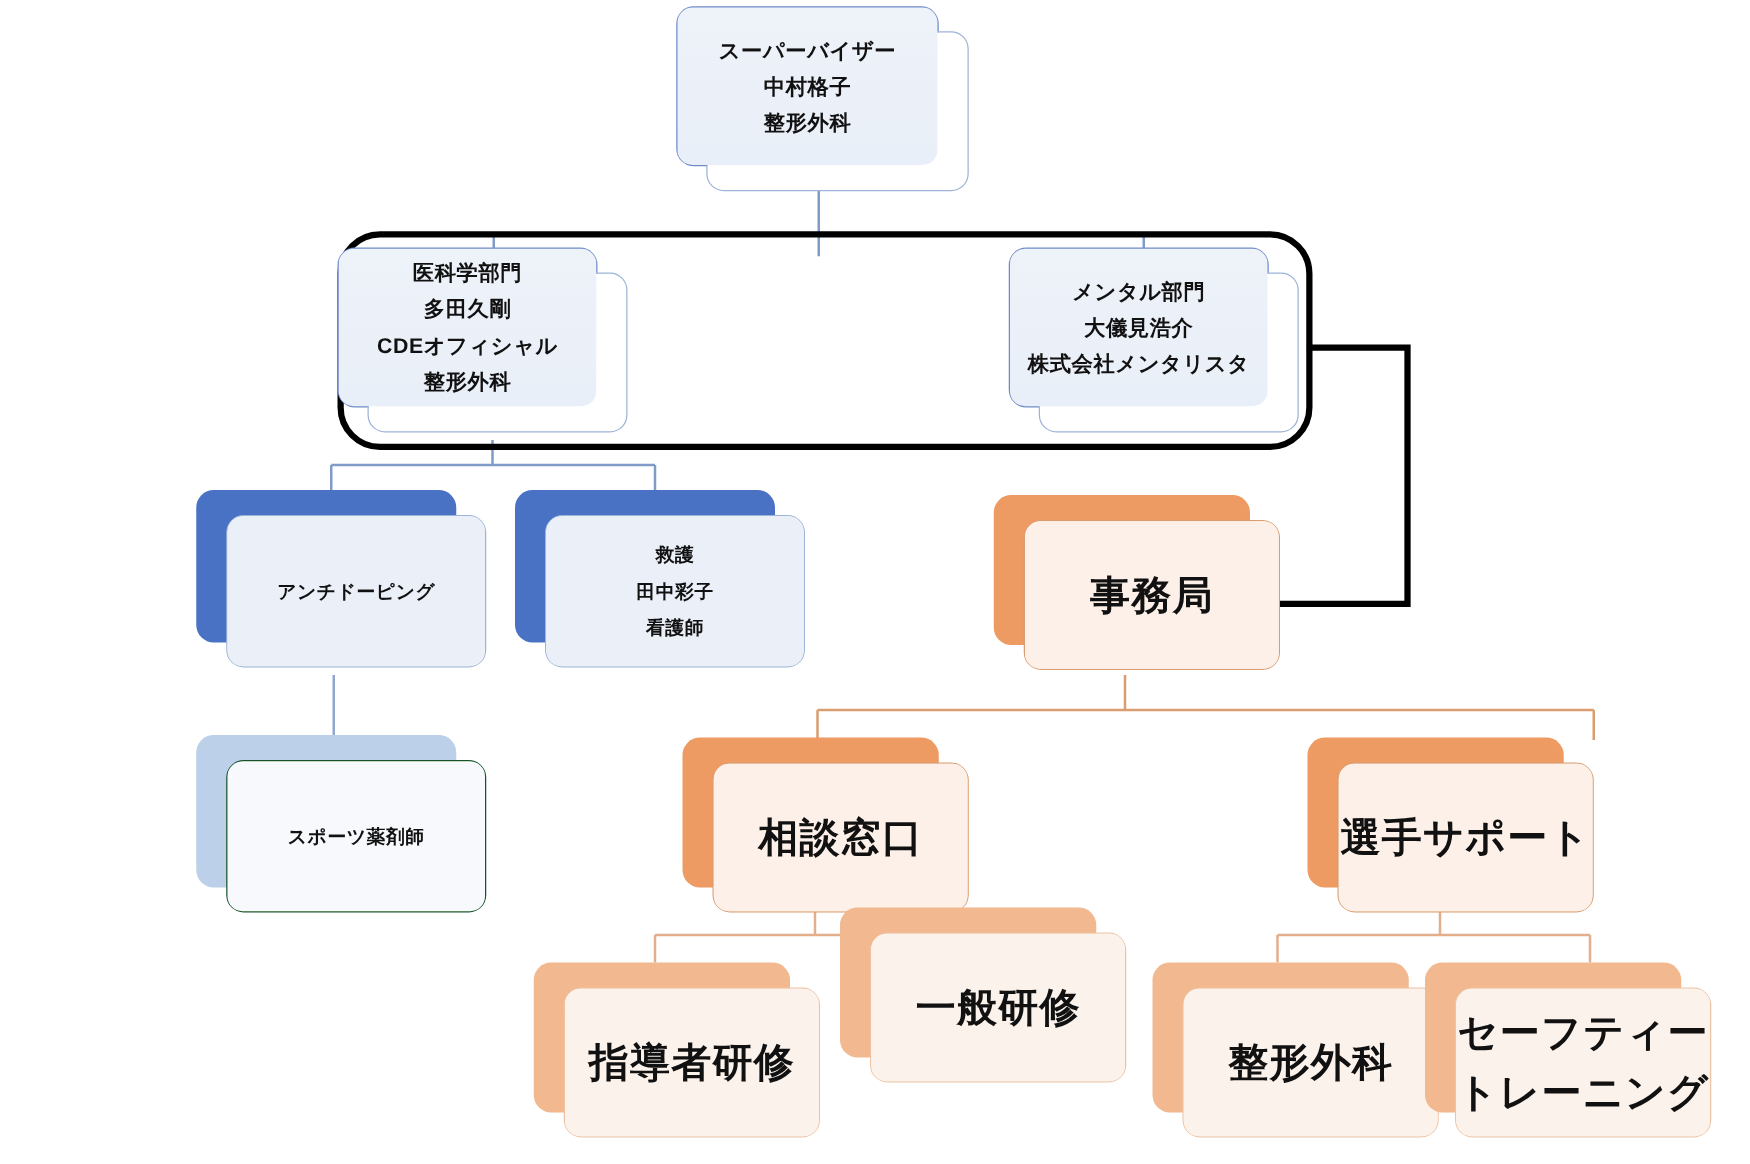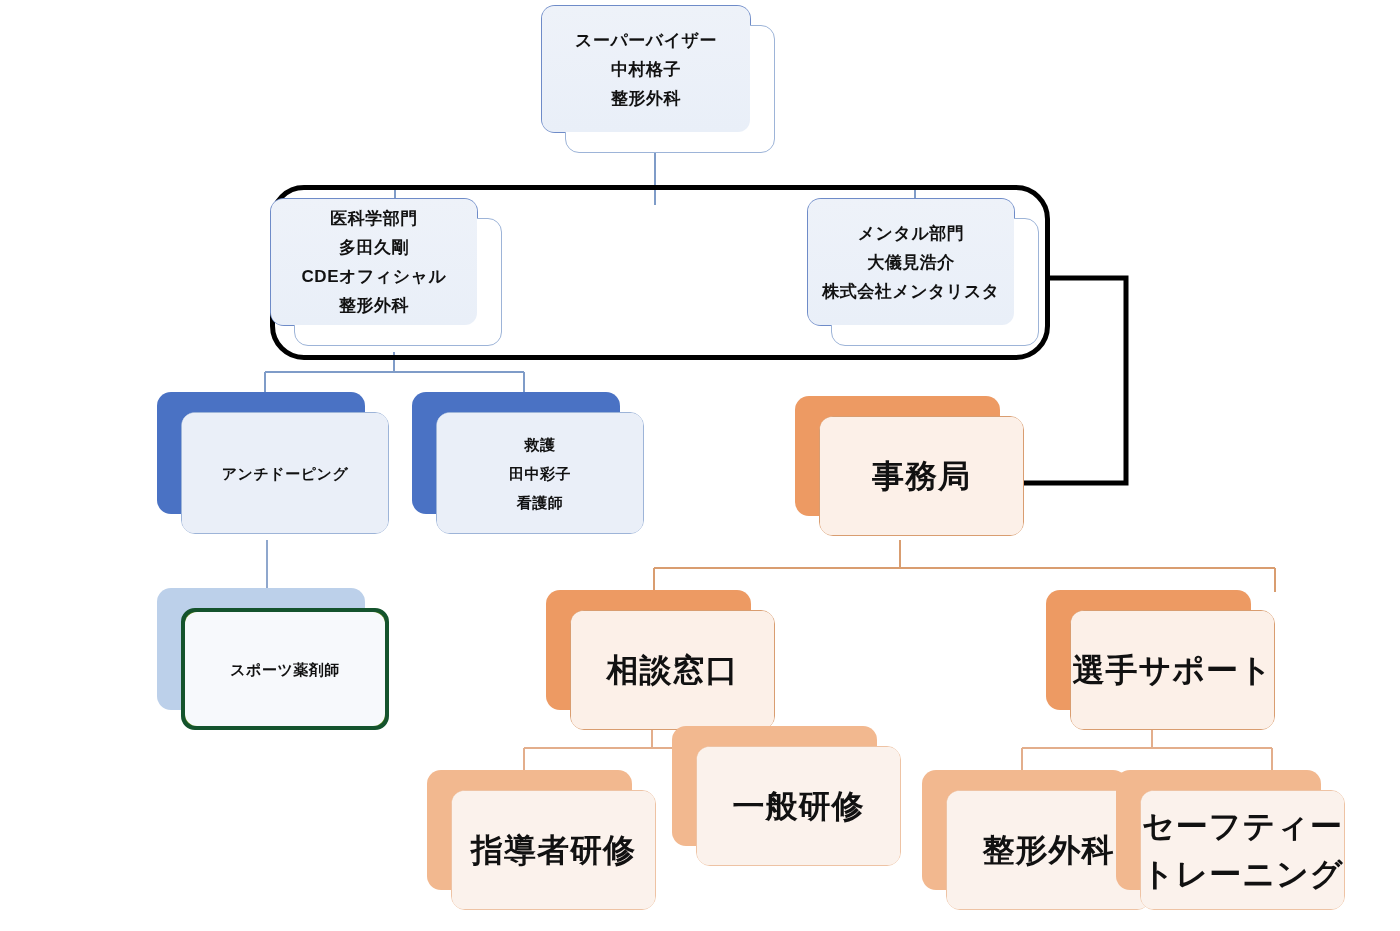--- a/index.html
+++ b/index.html
@@ -84,21 +84,21 @@
     top: -20px;
   }
 
   
   .blue-deep .shadow { background: #4a72c4; }
   .blue-deep .card { border: 1px solid #9db4d8; background: #ffffff; }
   .blue-deep .label-stack { background: #eaeff8; border-radius: 12px; }
 
   
   .blue-pale .shadow { background: #bcd0ea; }
-  .blue-pale .card { border: 4px solid #14532d; background: #4d7c0f; }
+  .blue-pale .card { border: 1px solid #14532d; background: #4d7c0f; }
   .blue-pale .label-stack { background: #f7f9fc; border-radius: 12px; }
 
   
   .orange .shadow { background: #ed9a63; }
   .orange .card { border: 1px solid #d99d70; background: #fffaf6; }
   .orange .label-stack { background: #fcf0e8; border-radius: 12px; }
 
   .orange-light .shadow { background: #f2b88f; }
   .orange-light .card { border: 1px solid #eec3a4; background: #fffbf8; }
   .orange-light .label-stack { background: #fbf2ec; border-radius: 12px; }
@@ -281,21 +281,21 @@
 
   <div class="node orange-light t-lg" style="left:922px; top:770px; width:205px; height:120px;">
     <div class="shadow"></div>
     <div class="card">
       <div class="label-stack">
         <div class="line">整形外科</div>
       </div>
     </div>
   </div>
 
-  <div class="node orange-light t-lg" style="left:1116px; top:770px; width:205px; height:120px;padding-left:32px;">
+  <div class="node orange-light t-lg" style="left:1140px; top:770px; width:205px; height:120px;padding-left:32px;">
     <div class="shadow"></div>
     <div class="card">
       <div class="label-stack">
         <div class="line">セーフティー</div>
         <div class="line">トレーニング</div>
       </div>
     </div>
   </div>
 
 </div>

